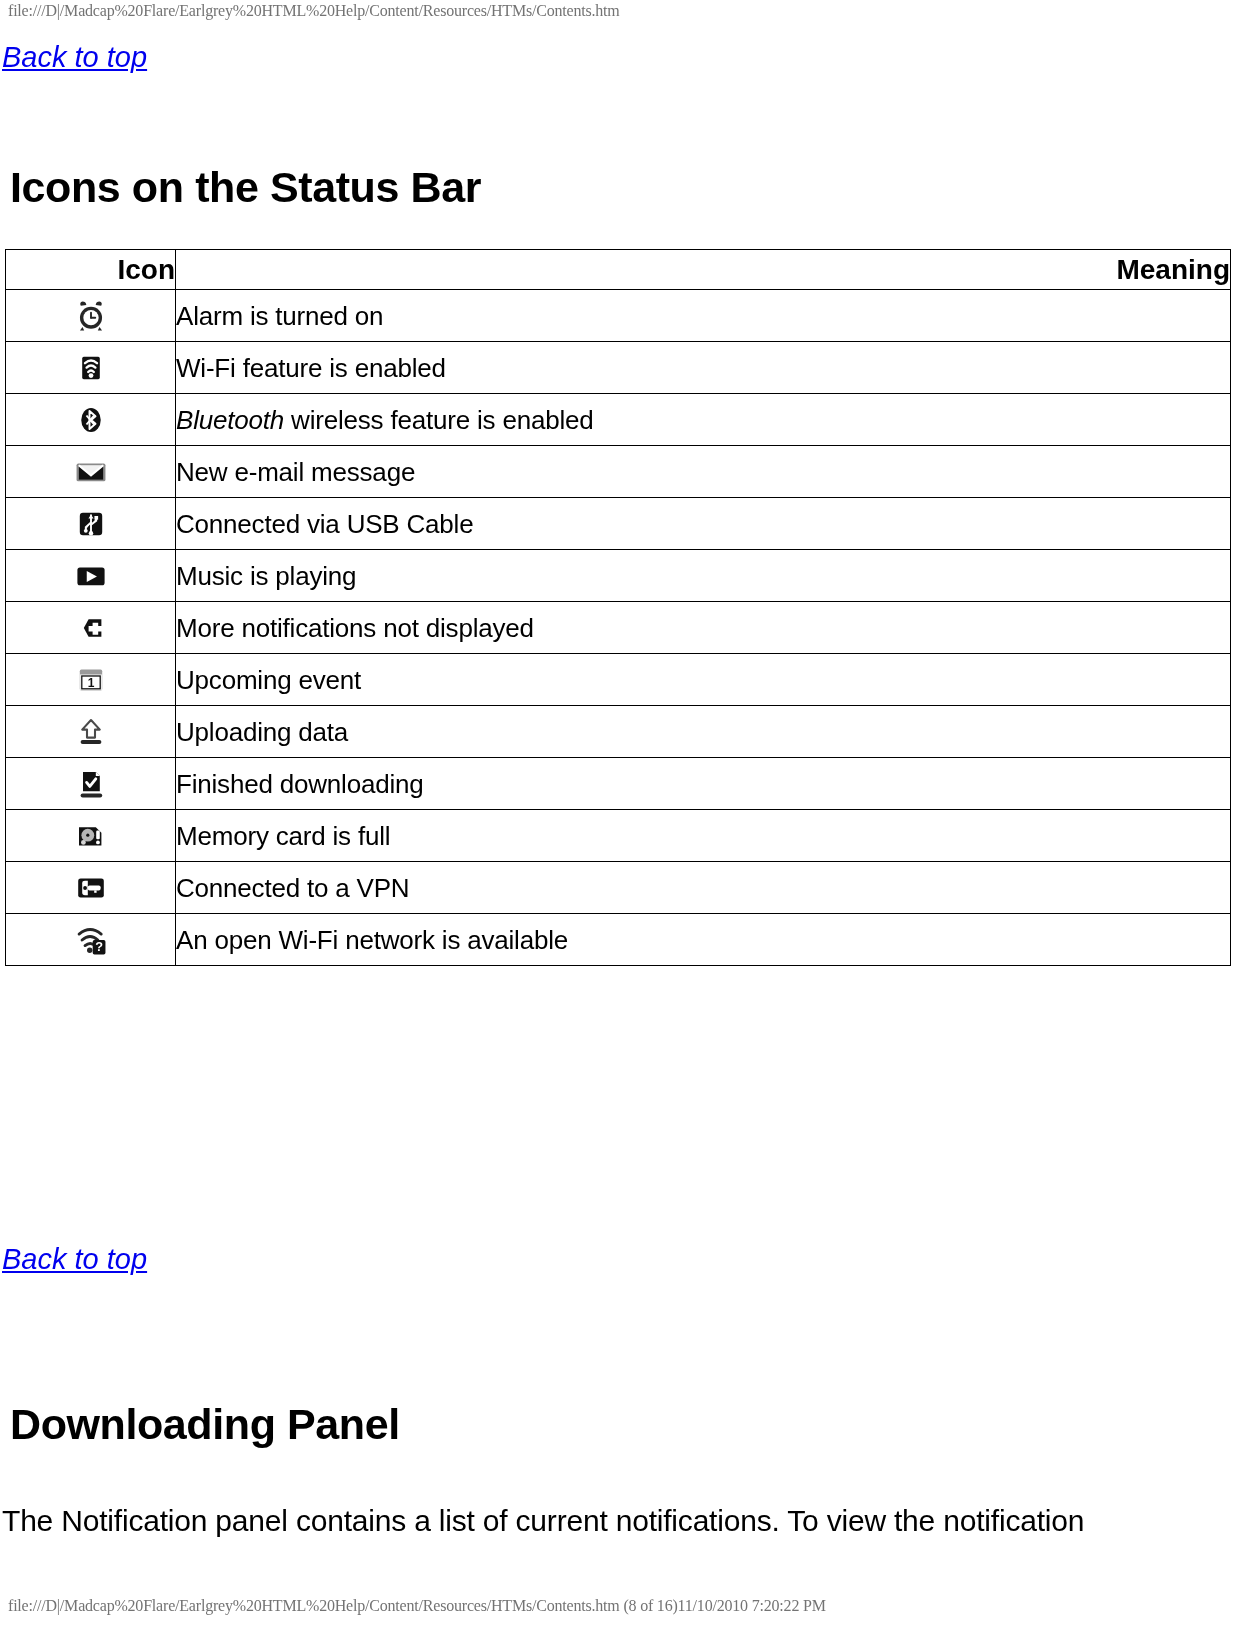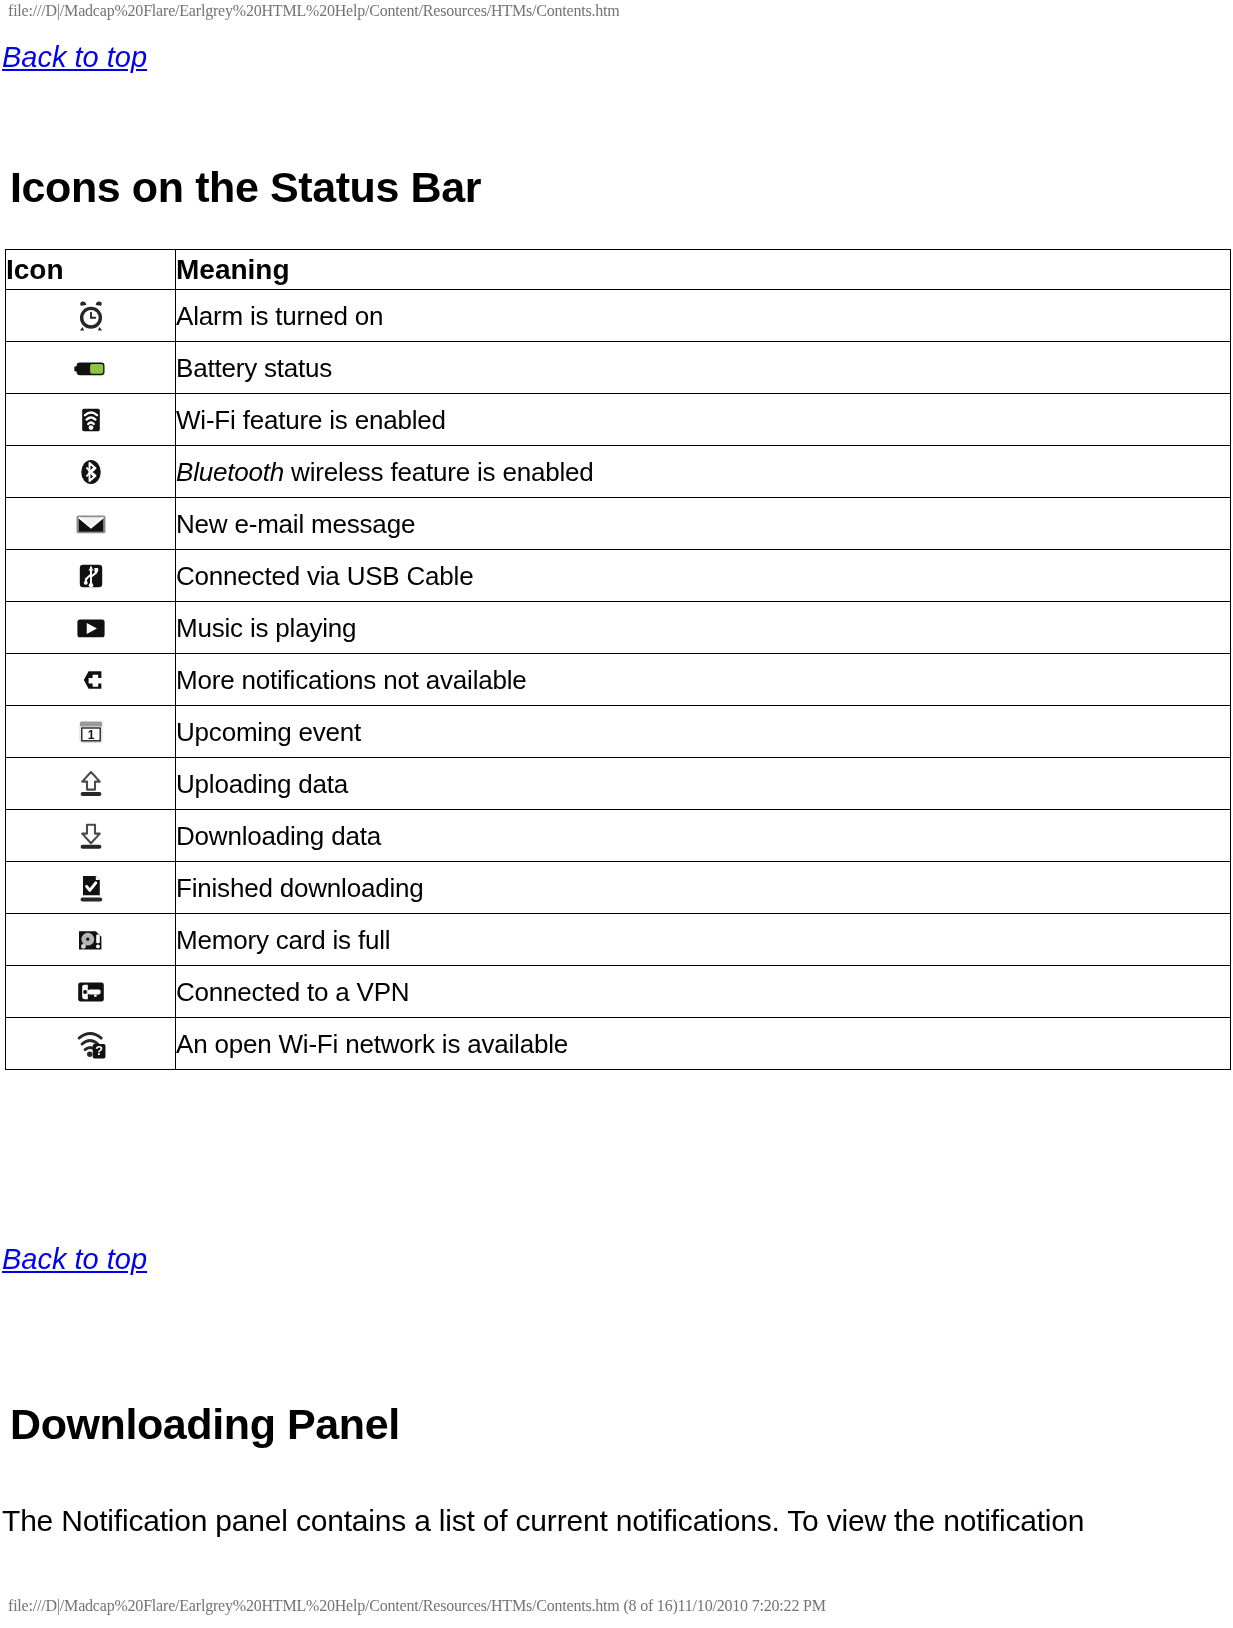--- a/index.html
+++ b/index.html
@@ -88,21 +88,21 @@
   table.icon-table th {
     border: 1.6px solid #000000;
     padding: 0;
     vertical-align: middle;
   }
   col.col-icon { width: 170px; }
   col.col-meaning { width: 1055px; }
 
   th.hdr {
     height: 39px;
-    text-align: left;
+    text-align: right;
     font-family: "Liberation Sans", sans-serif;
     font-weight: bold;
     font-size: 28px;
     line-height: 30px;
   }
 
   td.icon-cell {
     height: 51px;
     text-align: center;
     line-height: 0;
@@ -157,28 +157,20 @@
             </g>
             <circle cx="20" cy="22" r="9" fill="#ffffff"></circle>
             <g stroke="#262626" stroke-width="2.2" stroke-linecap="round">
               <line x1="20" y1="22" x2="20" y2="16"></line>
               <line x1="20" y1="22" x2="25" y2="22"></line>
             </g>
           </svg></td>
         <td class="meaning-cell">Alarm is turned on</td>
       </tr>
       <tr>
-        <td class="icon-cell"><svg class="ico" width="36" height="36" viewBox="0 0 40 40" xmlns="http://www.w3.org/2000/svg">
-            <rect x="4" y="14" width="31" height="14" rx="3.5" fill="#111111"></rect>
-            <rect x="1.5" y="18" width="4" height="6" rx="1.5" fill="#111111"></rect>
-            <rect x="19" y="15.5" width="14.5" height="11" rx="2" fill="#8cc63e"></rect>
-          </svg></td>
-        <td class="meaning-cell">Battery status</td>
-      </tr>
-      <tr>
         <td class="icon-cell"><svg class="ico" width="32" height="32" viewBox="0 0 40 40" xmlns="http://www.w3.org/2000/svg">
             <rect x="9" y="6" width="22" height="28" rx="2" fill="#111111"></rect>
             <g fill="none" stroke="#ffffff" stroke-width="3" stroke-linecap="round">
               <path d="M12.5 14 Q20 7.5 27.5 14"></path>
               <path d="M14.5 19.5 Q20 14.5 25.5 19.5"></path>
               <path d="M16.5 25 Q20 21.5 23.5 25"></path>
             </g>
             <circle cx="20" cy="29.5" r="3" fill="#ffffff"></circle>
           </svg></td>
         <td class="meaning-cell">Wi-Fi feature is enabled</td>
@@ -221,44 +213,37 @@
             <rect x="4" y="10" width="32" height="21" rx="3" fill="#111111"></rect>
             <path d="M15 14 L27 20.5 L15 27 Z" fill="#ffffff"></path>
           </svg></td>
         <td class="meaning-cell">Music is playing</td>
       </tr>
       <tr>
         <td class="icon-cell"><svg class="ico" width="32" height="32" viewBox="0 0 40 40" xmlns="http://www.w3.org/2000/svg">
             <path d="M11 20 L17 9 L33 9 L33 31 L17 31 Z" fill="#111111"></path>
             <path d="M22 13.5 h7 v4 h5 v7 h-5 v4 h-7 v-4 h-5 v-7 h5 z" fill="#ffffff"></path>
           </svg></td>
-        <td class="meaning-cell">More notifications not available</td>
+        <td class="meaning-cell">More notifications not displayed</td>
       </tr>
       <tr>
         <td class="icon-cell"><svg class="ico" width="32" height="32" viewBox="0 0 40 40" xmlns="http://www.w3.org/2000/svg">
             <rect x="6" y="7" width="28" height="26" rx="2" fill="#9a9a9a"></rect>
             <rect x="6" y="13" width="28" height="20" fill="#e9e9e9"></rect>
             <rect x="8.5" y="15" width="23" height="16" fill="#ffffff" stroke="#111111" stroke-width="1.6"></rect>
             <text x="20" y="28.5" font-family="Liberation Sans, sans-serif" font-size="15" font-weight="bold" fill="#111111" text-anchor="middle">1</text>
           </svg></td>
         <td class="meaning-cell">Upcoming event</td>
       </tr>
       <tr>
         <td class="icon-cell"><svg class="ico" width="32" height="32" viewBox="0 0 40 40" xmlns="http://www.w3.org/2000/svg">
             <path d="M20 5 L31 17 L25 17 L25 27 L15 27 L15 17 L9 17 Z" fill="#ffffff" stroke="#4a4a4a" stroke-width="2.6" stroke-linejoin="round"></path>
             <rect x="7" y="30" width="26" height="5" rx="2.5" fill="#262626"></rect>
           </svg></td>
         <td class="meaning-cell">Uploading data</td>
-      </tr>
-      <tr>
-        <td class="icon-cell"><svg class="ico" width="32" height="32" viewBox="0 0 40 40" xmlns="http://www.w3.org/2000/svg">
-            <path d="M20 29 L31 17 L25 17 L25 6 L15 6 L15 17 L9 17 Z" fill="#ffffff" stroke="#4a4a4a" stroke-width="2.6" stroke-linejoin="round"></path>
-            <rect x="7" y="31" width="26" height="5" rx="2.5" fill="#262626"></rect>
-          </svg></td>
-        <td class="meaning-cell">Downloading data</td>
       </tr>
       <tr>
         <td class="icon-cell"><svg class="ico" width="32" height="32" viewBox="0 0 40 40" xmlns="http://www.w3.org/2000/svg">
             <path d="M10 5 L26 5 L31 10 L31 29 L10 29 Z" fill="#111111"></path>
             <path d="M26 5 L26 10 L31 10 Z" fill="#ffffff"></path>
             <path d="M14.5 18 L18.5 23 L26 13.5" fill="none" stroke="#ffffff" stroke-width="3.6" stroke-linecap="round" stroke-linejoin="round"></path>
             <rect x="7" y="32" width="27" height="5" rx="2.5" fill="#262626"></rect>
           </svg></td>
         <td class="meaning-cell">Finished downloading</td>
       </tr>

